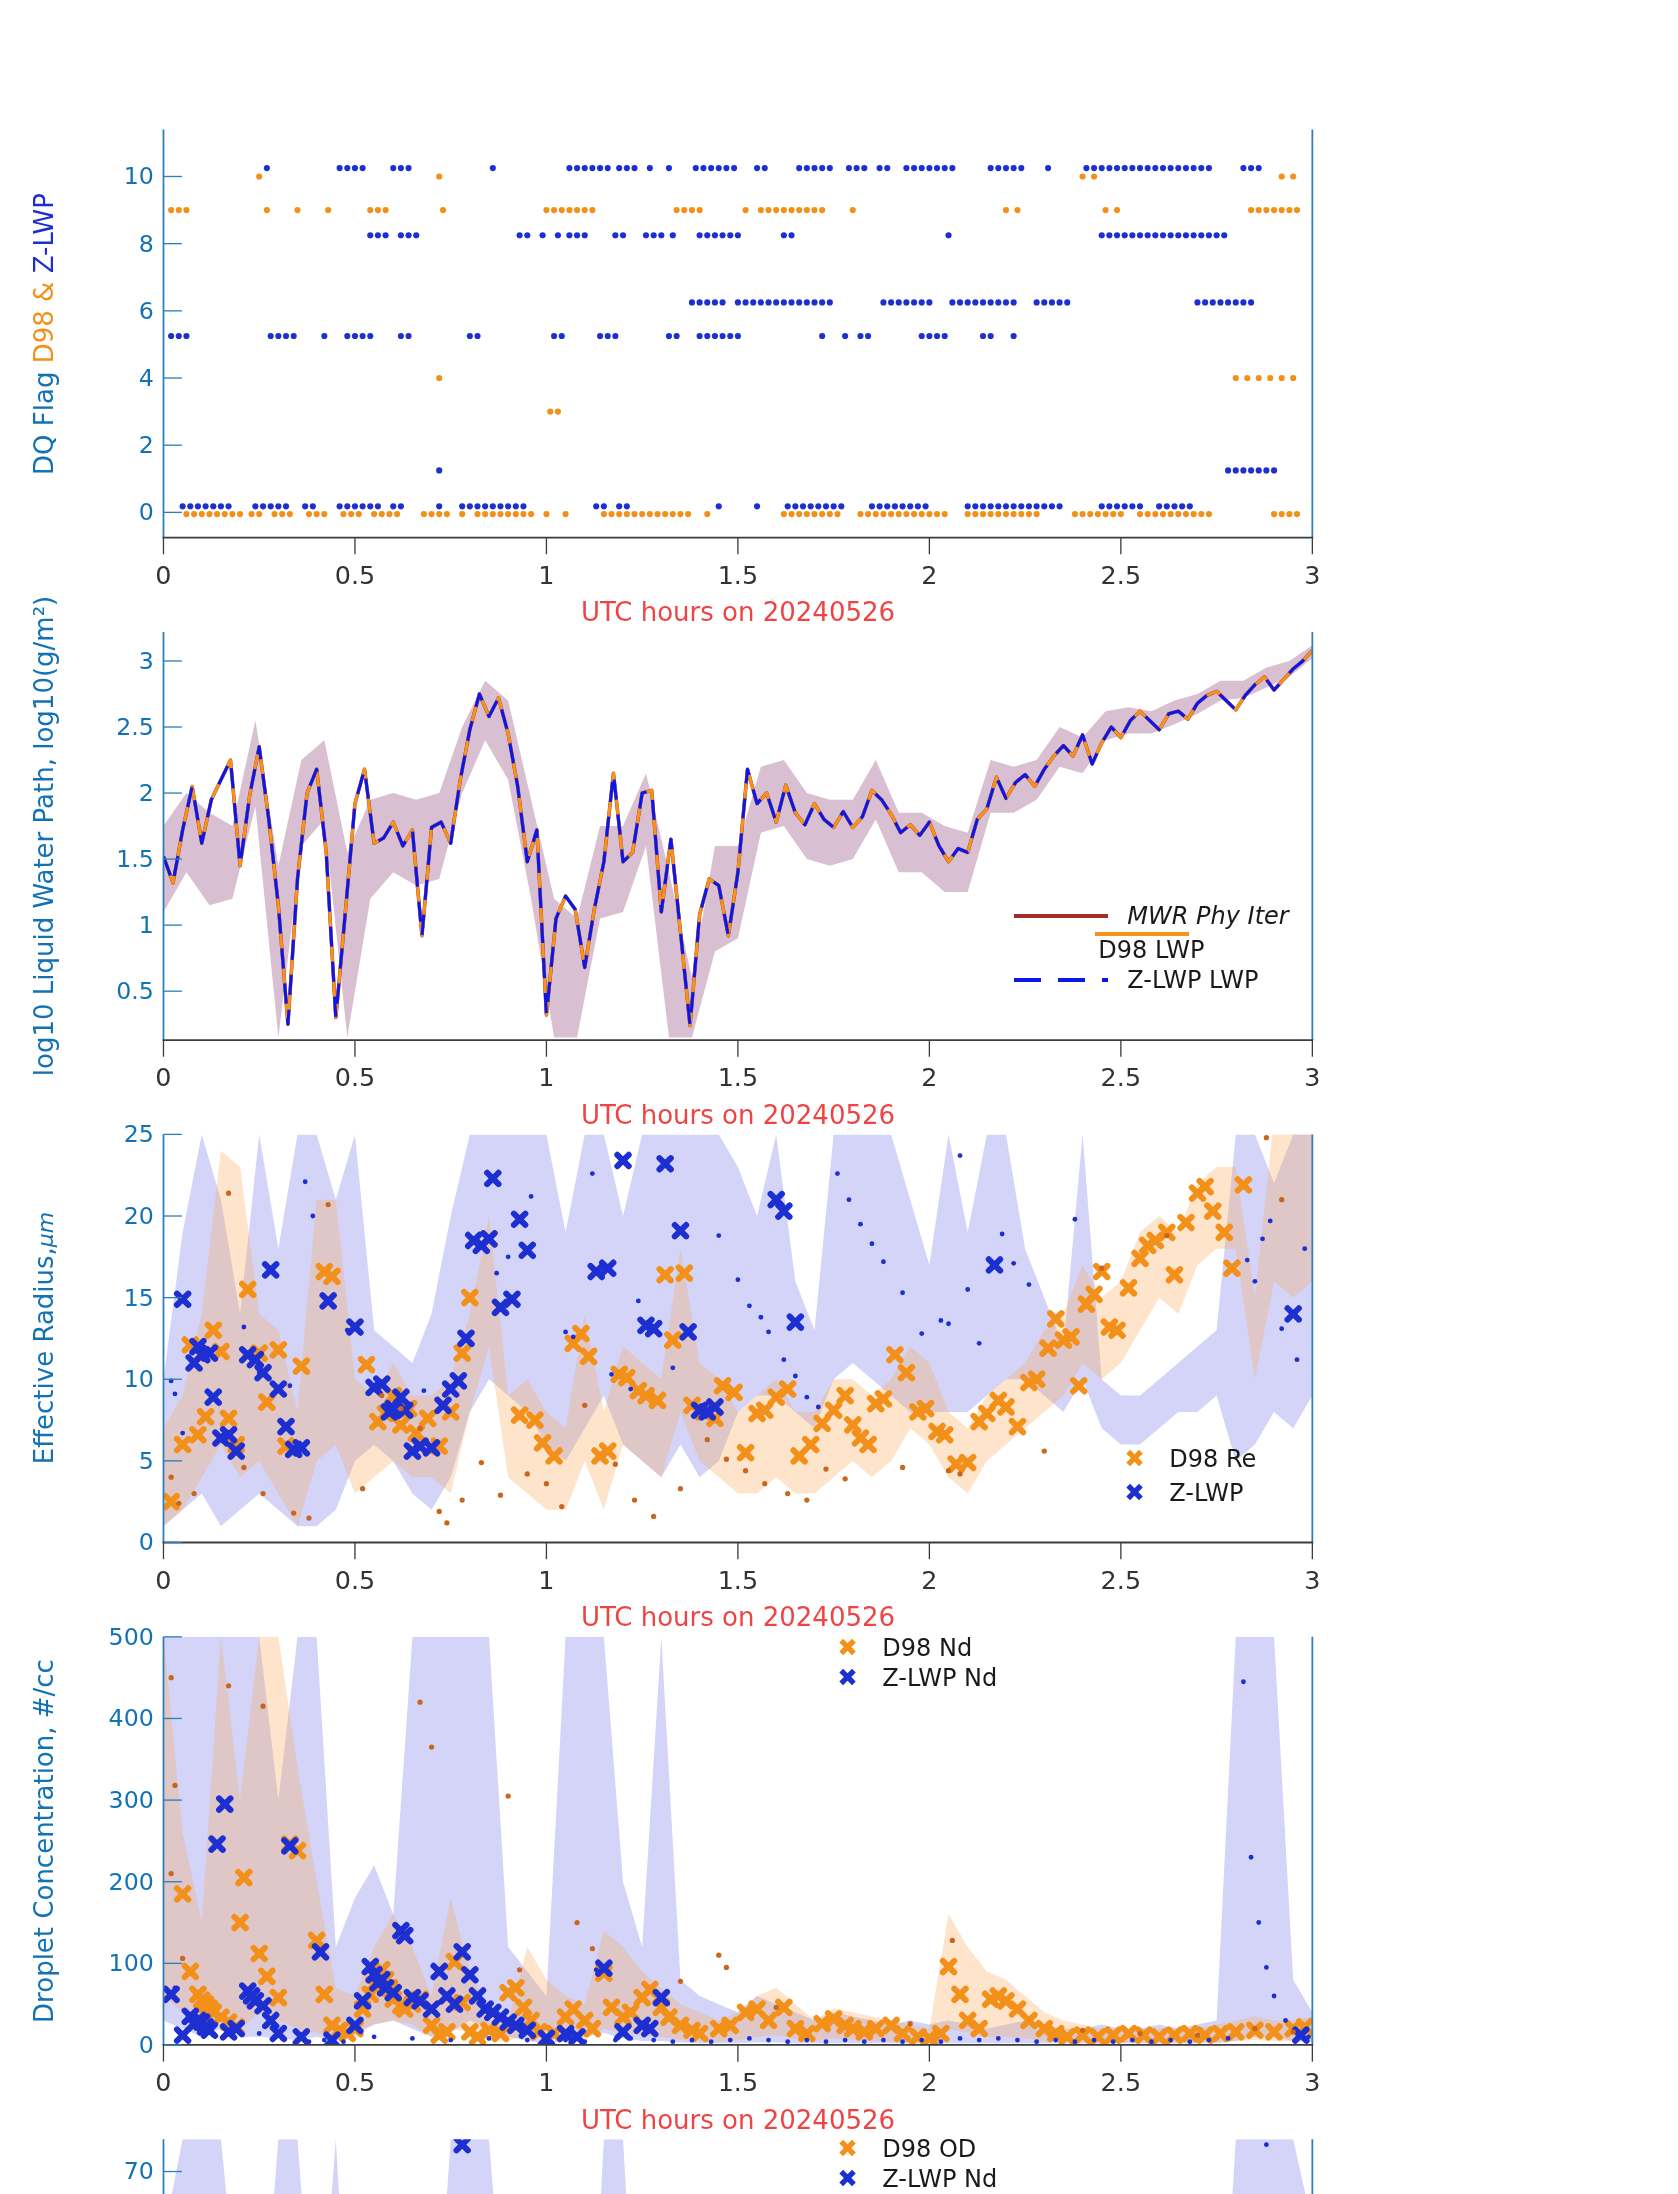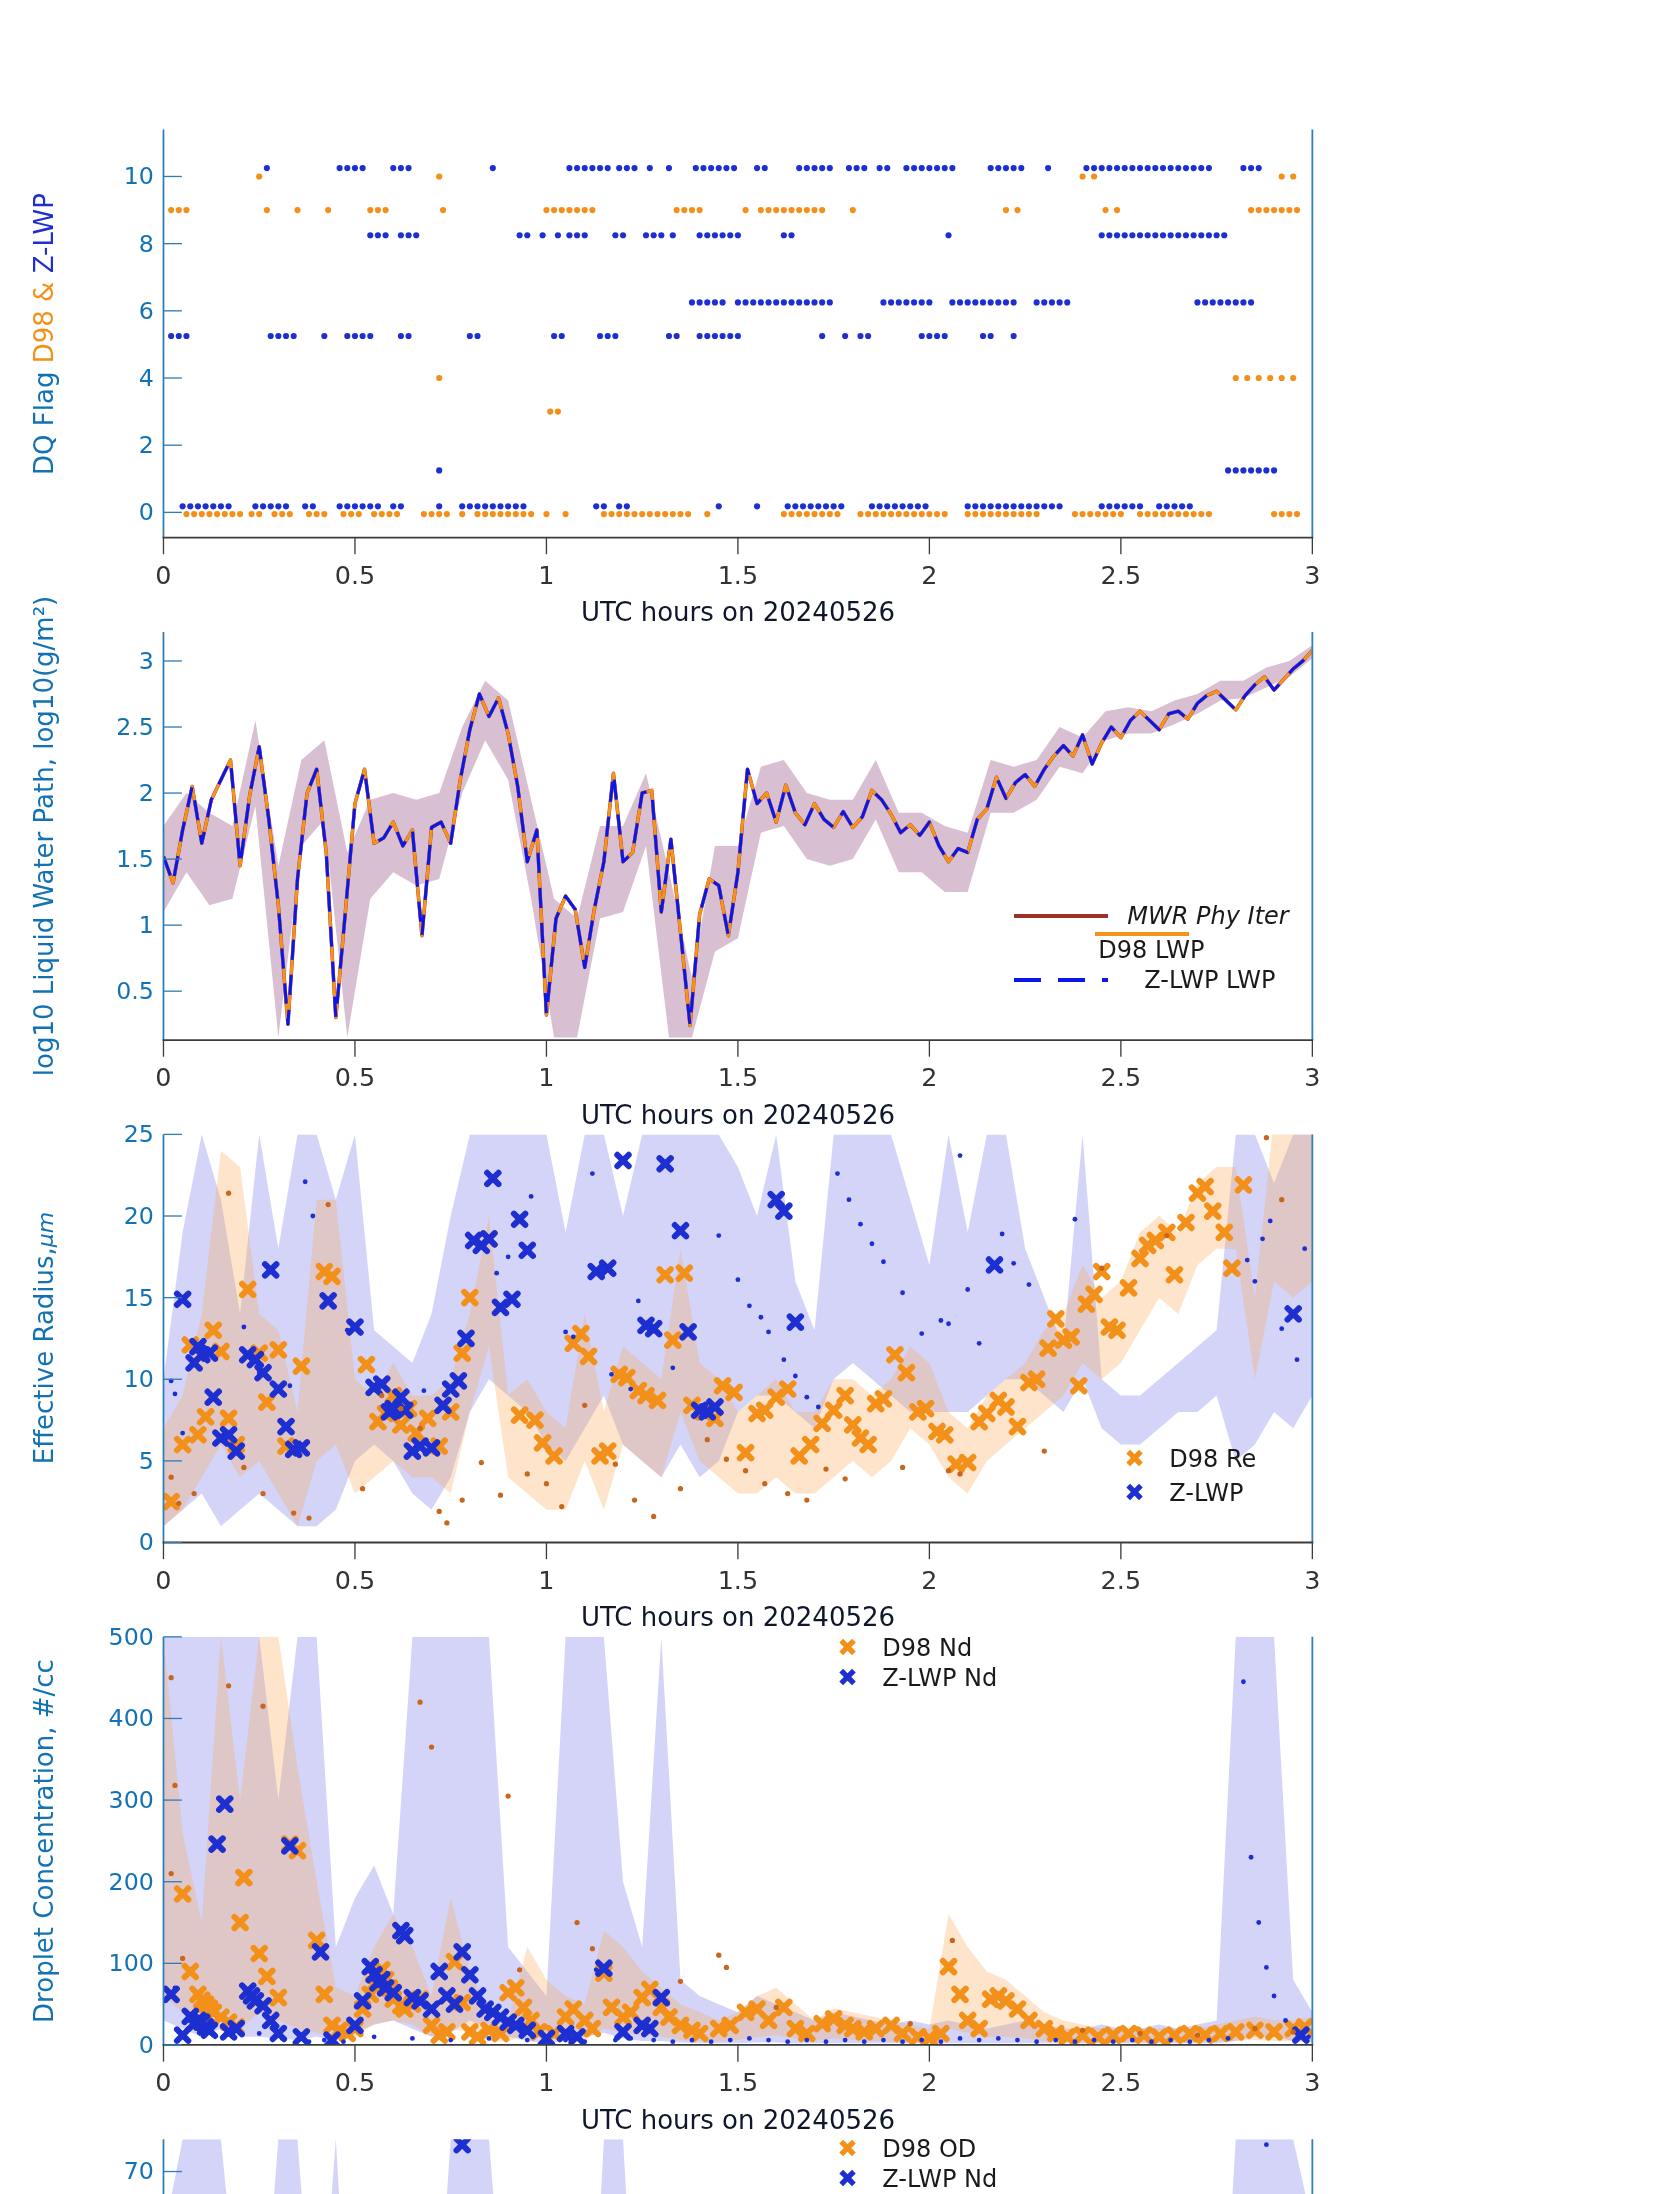--- a/index.html
+++ b/index.html
@@ -1,19 +1,19 @@
 <!DOCTYPE html>
 <html style="font-size:7px"><head>
 <meta charset="utf-8">
 <style>
   html,body{margin:0;padding:0;background:#fff;}
   #fig{position:relative;width:1679px;height:2633px;background:#fff;font-family:"DejaVu Sans","Liberation Sans",sans-serif;overflow:hidden;}
   #plot-svg{position:absolute;left:0;top:0;}
   .ylab{position:absolute;white-space:nowrap;font-size:26px;transform:translate(-50%,-50%) rotate(-90deg);font-weight:500;}
-  .xlab{position:absolute;white-space:nowrap;font-size:26px;color:#0f172a;transform:translate(-50%,-50%);}
+  .xlab{position:absolute;white-space:nowrap;font-size:26px;color:#ef4444;transform:translate(-50%,-50%);}
   .legend{position:absolute;display:flex;flex-direction:column;}
   .lrow{display:flex;align-items:center;font-size:24px;color:#1a1a1a;}
   .sw{display:inline-block;}
   .sw-line{width:94px;height:4.4px;margin-right:19.3px;}
   .sw-x{width:31px;text-align:center;font-weight:bold;font-size:24.6px;margin-right:19.3px;line-height:1;}
   .mu{font-style:italic;font-size:22px;}
 </style>
 </head>
 <body>
 
@@ -1512,21 +1512,21 @@
   <div id="legends">
       <div class="legend" style="left: 1014px; top: 900px; position: absolute;">
         <div class="lrow" style="height: 32px; font-style: italic;">
           <span class="sw sw-line" style="background: rgb(158, 48, 40);"></span>
           <span>MWR Phy Iter</span>
         </div>
         <div class="lrow" style="height: 32px; flex-direction: column;">
           <span class="sw sw-line" style="background: rgb(246, 146, 30);"></span>
           <span>D98 LWP</span>
         </div>
-        <div class="lrow" style="height: 32px; gap: 17px;">
+        <div class="lrow" style="height: 32px;">
           <span class="sw sw-line" style="background: repeating-linear-gradient(90deg, rgb(11, 22, 232) 0px, rgb(11, 22, 232) 27px, transparent 27px, transparent 44px);"></span>
           <span>Z-LWP LWP</span>
         </div>
       </div>
       <div class="legend" style="left: 1119px; top: 1442px; position: absolute;">
         <div class="lrow" style="height: 34px;">
           <span class="sw sw-x" style="color: rgb(243, 144, 25);">✖</span>
           <span>D98 Re</span>
         </div>
         <div class="lrow" style="height: 34px;">

